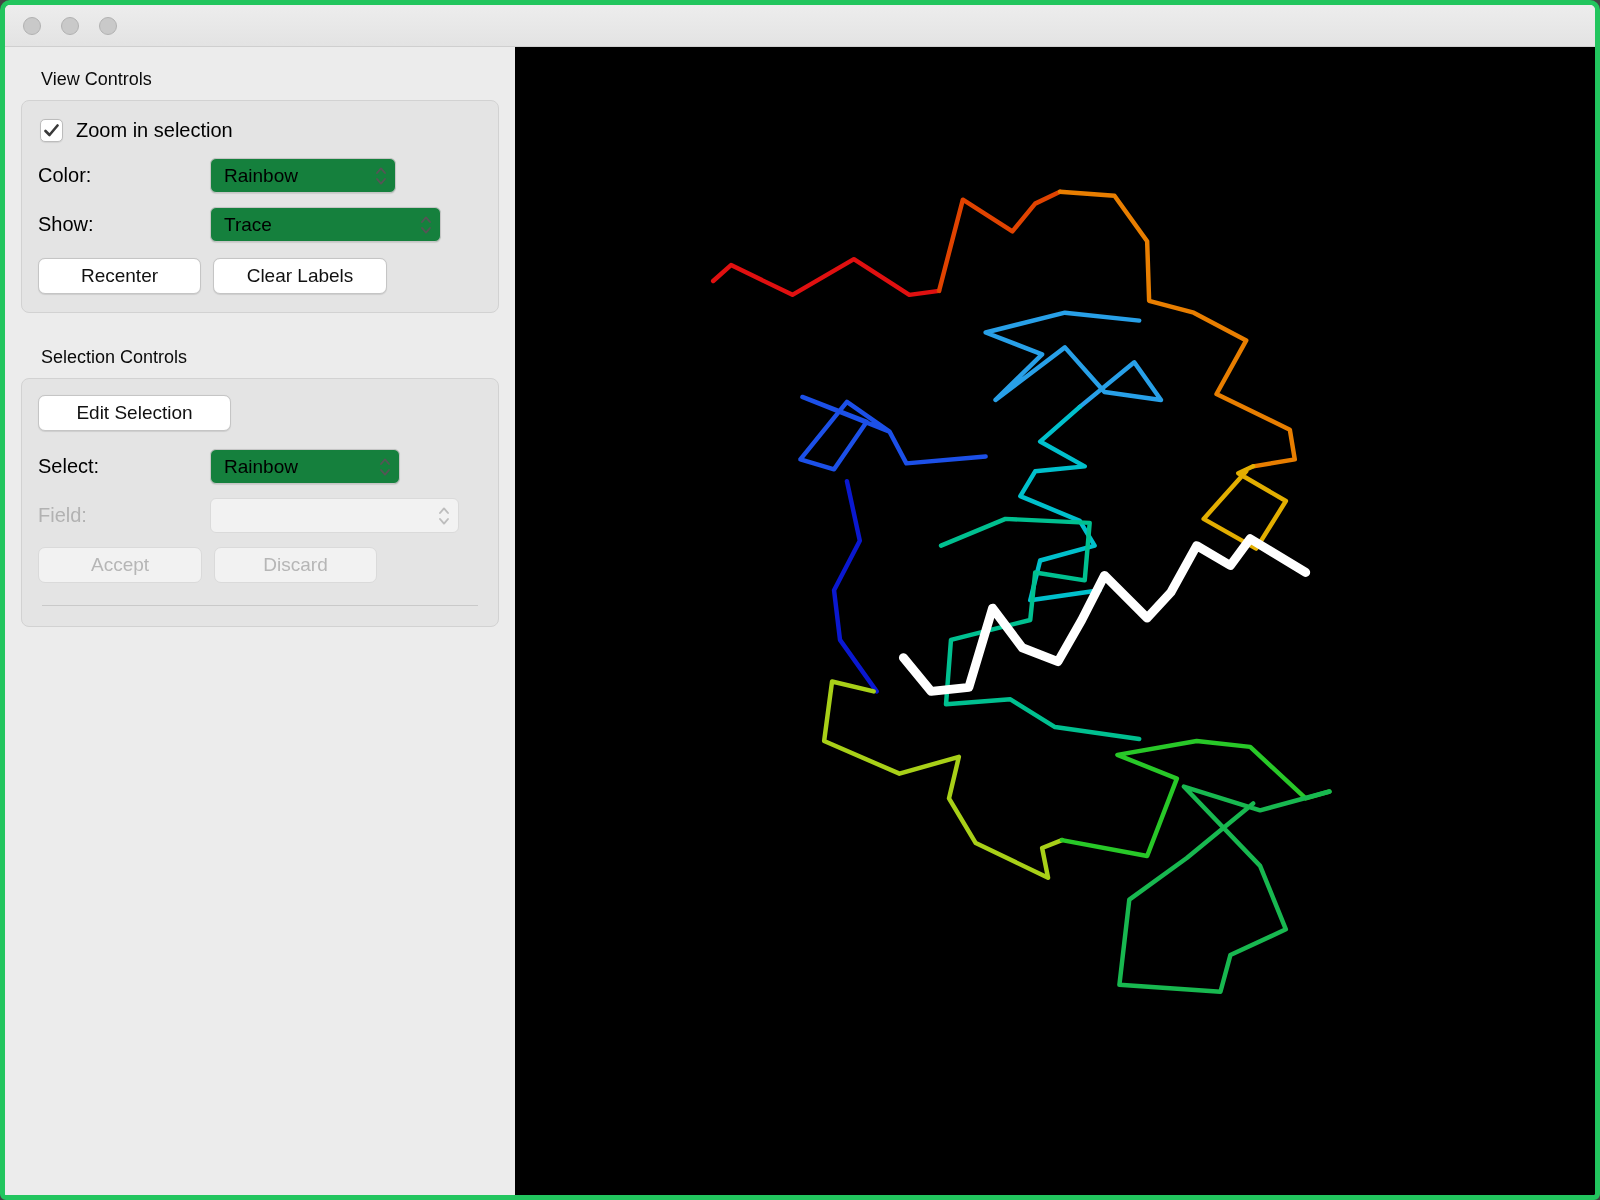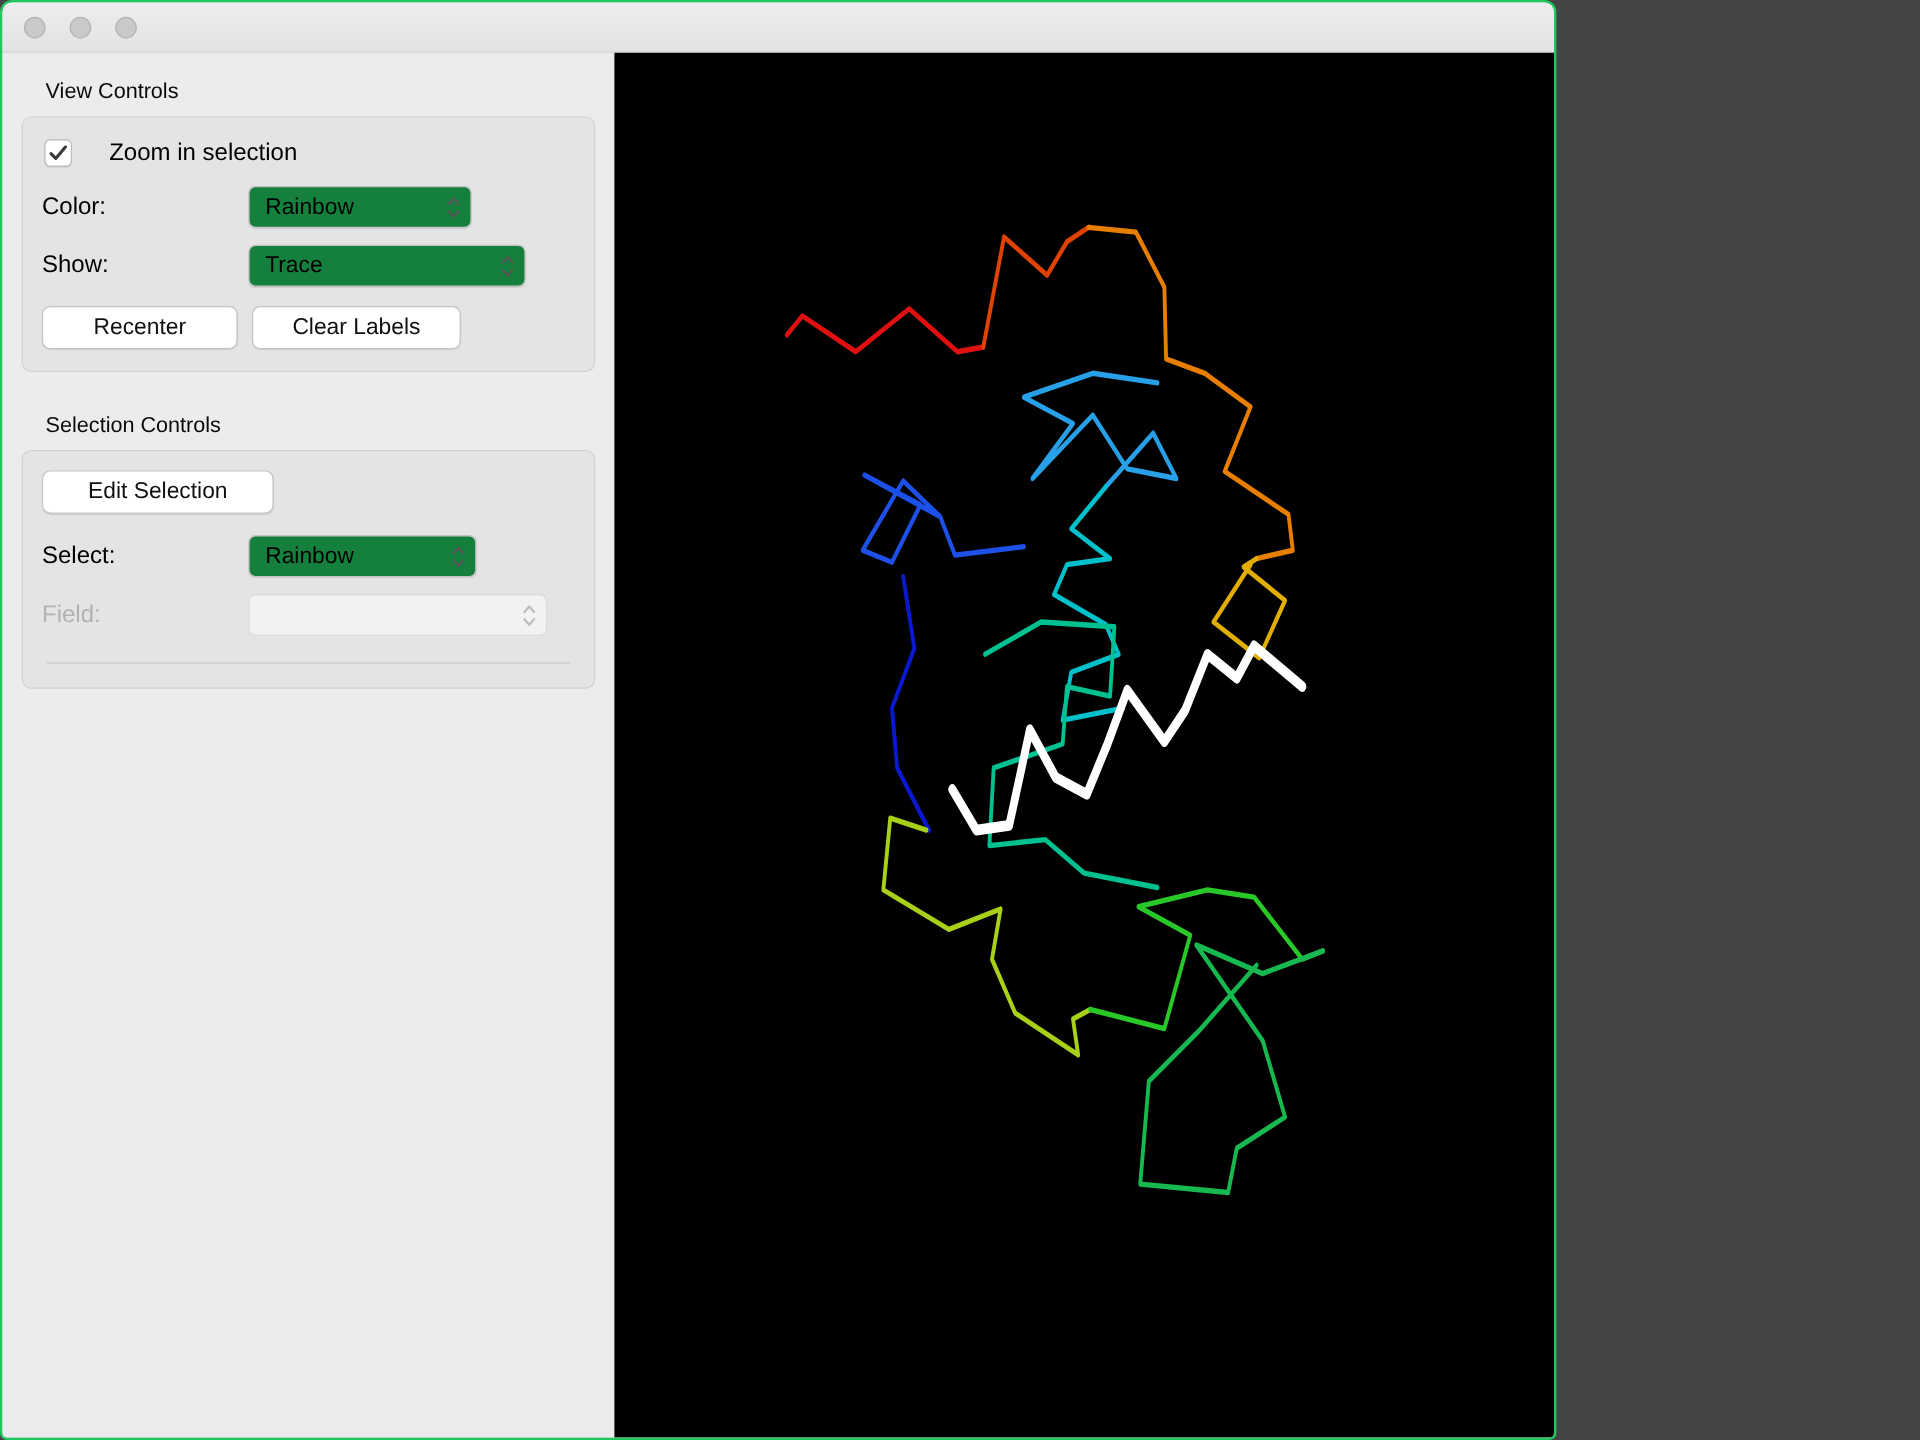--- a/index.html
+++ b/index.html
@@ -1,25 +1,25 @@
 <!DOCTYPE html>
 <html><head>
 <meta charset="utf-8">
 <style>
   * { box-sizing: border-box; margin: 0; padding: 0; }
   html, body { width: 1600px; height: 1200px; }
   body { font-family: "Liberation Sans", sans-serif; background: #444; }
 
   .window {
-    width: 1297px; height: 1200px;
+    width: 1600px; height: 1200px;
     border-radius: 10px 10px 6px 6px;
     overflow: hidden;
     display: flex; flex-direction: column;
     background: #ececec;
-    border: 2px solid #22c55e;
+    border: 5px solid #22c55e;
   }
 
   
   .titlebar {
     height: 42px; flex: 0 0 42px;
     background: linear-gradient(#ededed, #e3e3e3);
     border-bottom: 1px solid #cfcfcf;
     display: flex; align-items: center;
     padding-left: 18px;
   }
@@ -45,21 +45,21 @@
   }
   .groupbox {
     background: #e4e4e4;
     border: 1px solid #d2d2d2;
     border-radius: 8px;
     padding: 16px 16px 18px 16px;
   }
   .groupbox + .section-heading { margin-top: 34px; }
 
   .checkbox-row {
-    display: flex; align-items: center; gap: 31px;
+    display: flex; align-items: center; gap: 13px;
     margin: 2px 0 16px 2px; cursor: default;
   }
   .checkbox {
     width: 23px; height: 23px;
     background: #ffffff;
     border: 1px solid #bcbcbc; border-radius: 5px;
     display: inline-flex; align-items: center; justify-content: center;
     box-shadow: 0 0.5px 1px rgba(0,0,0,.08);
   }
   .checkbox svg { visibility: hidden; }
@@ -193,20 +193,24 @@
             <span class="popup-value"></span>
             <span class="popup-arrows">
               <svg width="12" height="22" viewBox="0 0 12 22">
                 <path d="M2 8 L6 3.4 L10 8" stroke-width="1.9" fill="none" stroke-linecap="round" stroke-linejoin="round"></path>
                 <path d="M2 14 L6 18.6 L10 14" stroke-width="1.9" fill="none" stroke-linecap="round" stroke-linejoin="round"></path>
               </svg>
             </span>
           </div>
         </div>
 
+        <div class="button-row" style="margin-top:8px">
+          <button class="btn" style="width:164px" disabled="">Accept</button>
+          <button class="btn" style="width:163px" disabled="">Discard</button>
+        </div>
 
         <hr class="divider">
 
       </div>
 
     </aside>
 
     <main class="viewport">
       <svg id="trace-svg" viewBox="0 0 1090 1158" preserveAspectRatio="none">
           <polyline points="200,236 218,220 280,250 342,214 398,250 428,246" fill="none" stroke="#e01010" stroke-width="4.5" stroke-linejoin="round" stroke-linecap="round"></polyline>

